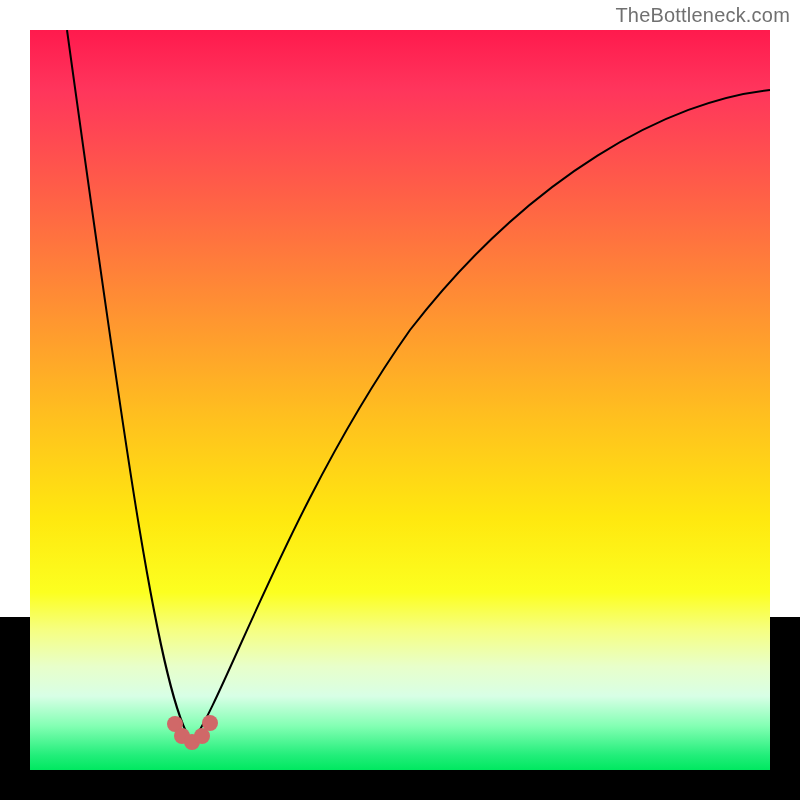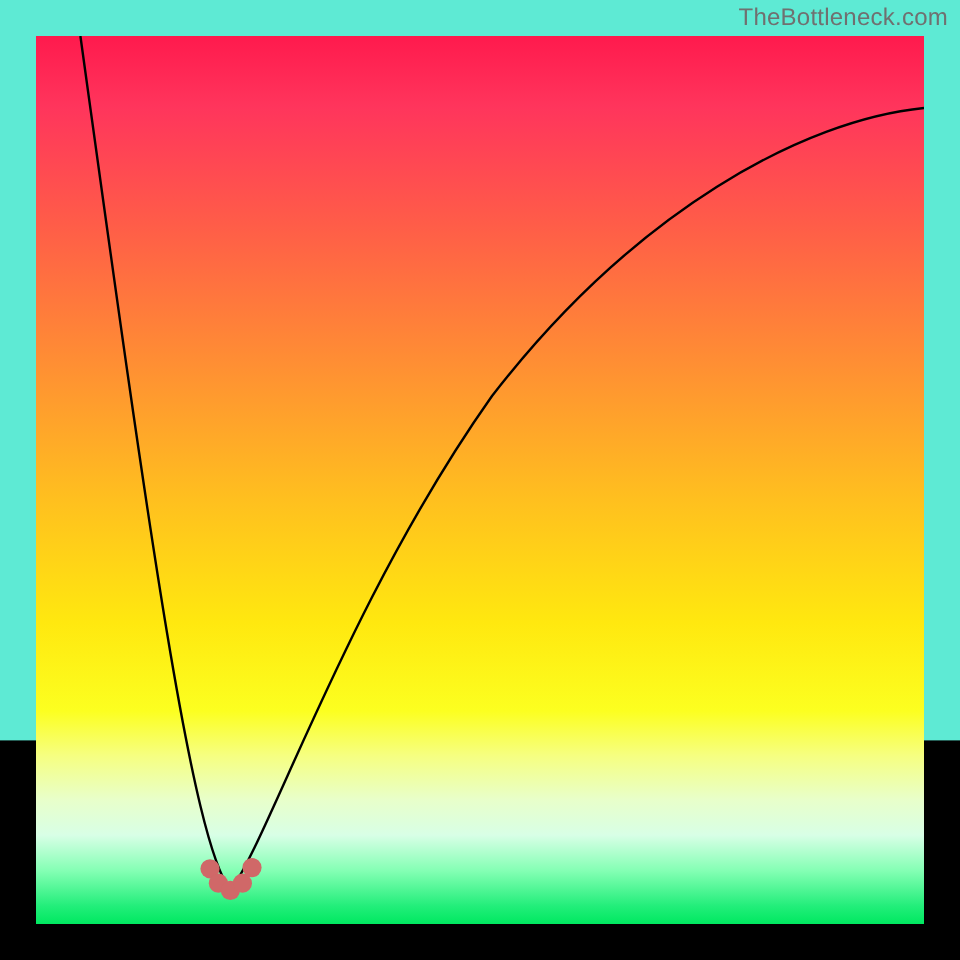--- a/index.html
+++ b/index.html
@@ -10,21 +10,21 @@
     background: #000;
     overflow: hidden;
     font-family: Arial, Helvetica, sans-serif;
   }
   .frame {
     position: absolute;
     left: 0;
     top: 0;
     width: 800px;
     height: 617px;
-    background: #5eead4;
+    background: #ffffff;
   }
   .watermark {
     position: absolute;
     top: 4px;
     right: 10px;
     color: #707070;
     font-size: 20px;
     letter-spacing: 0.2px;
     z-index: 50;
   }

